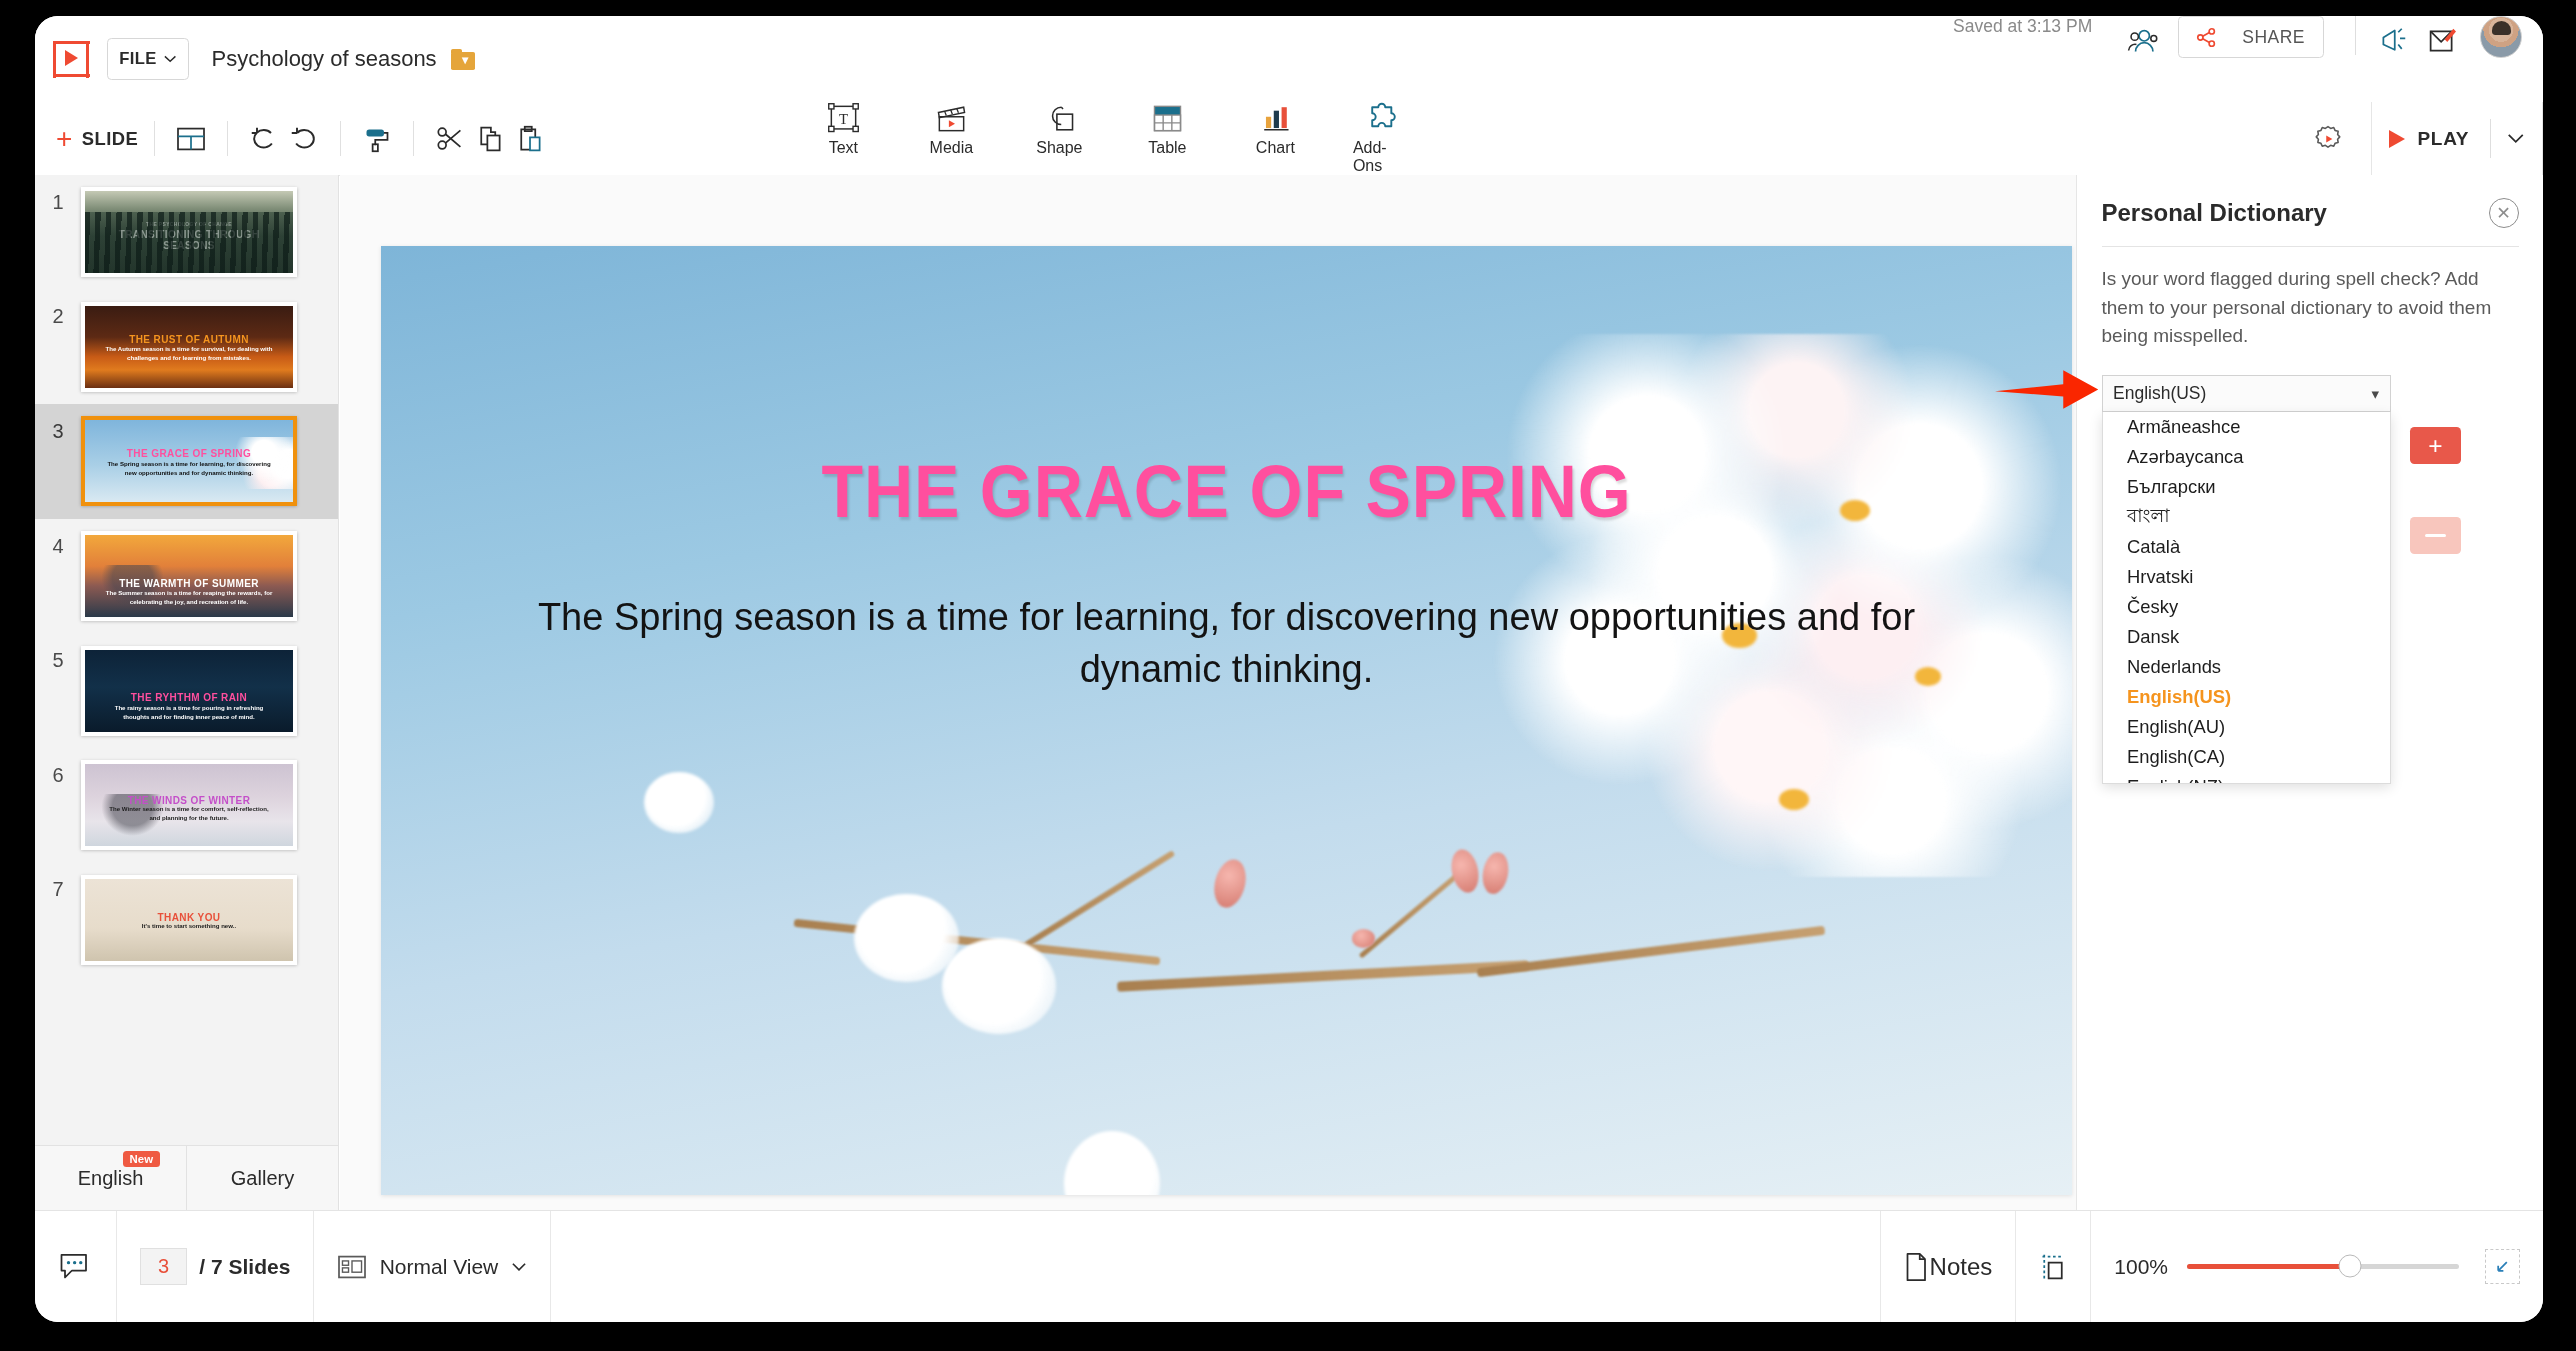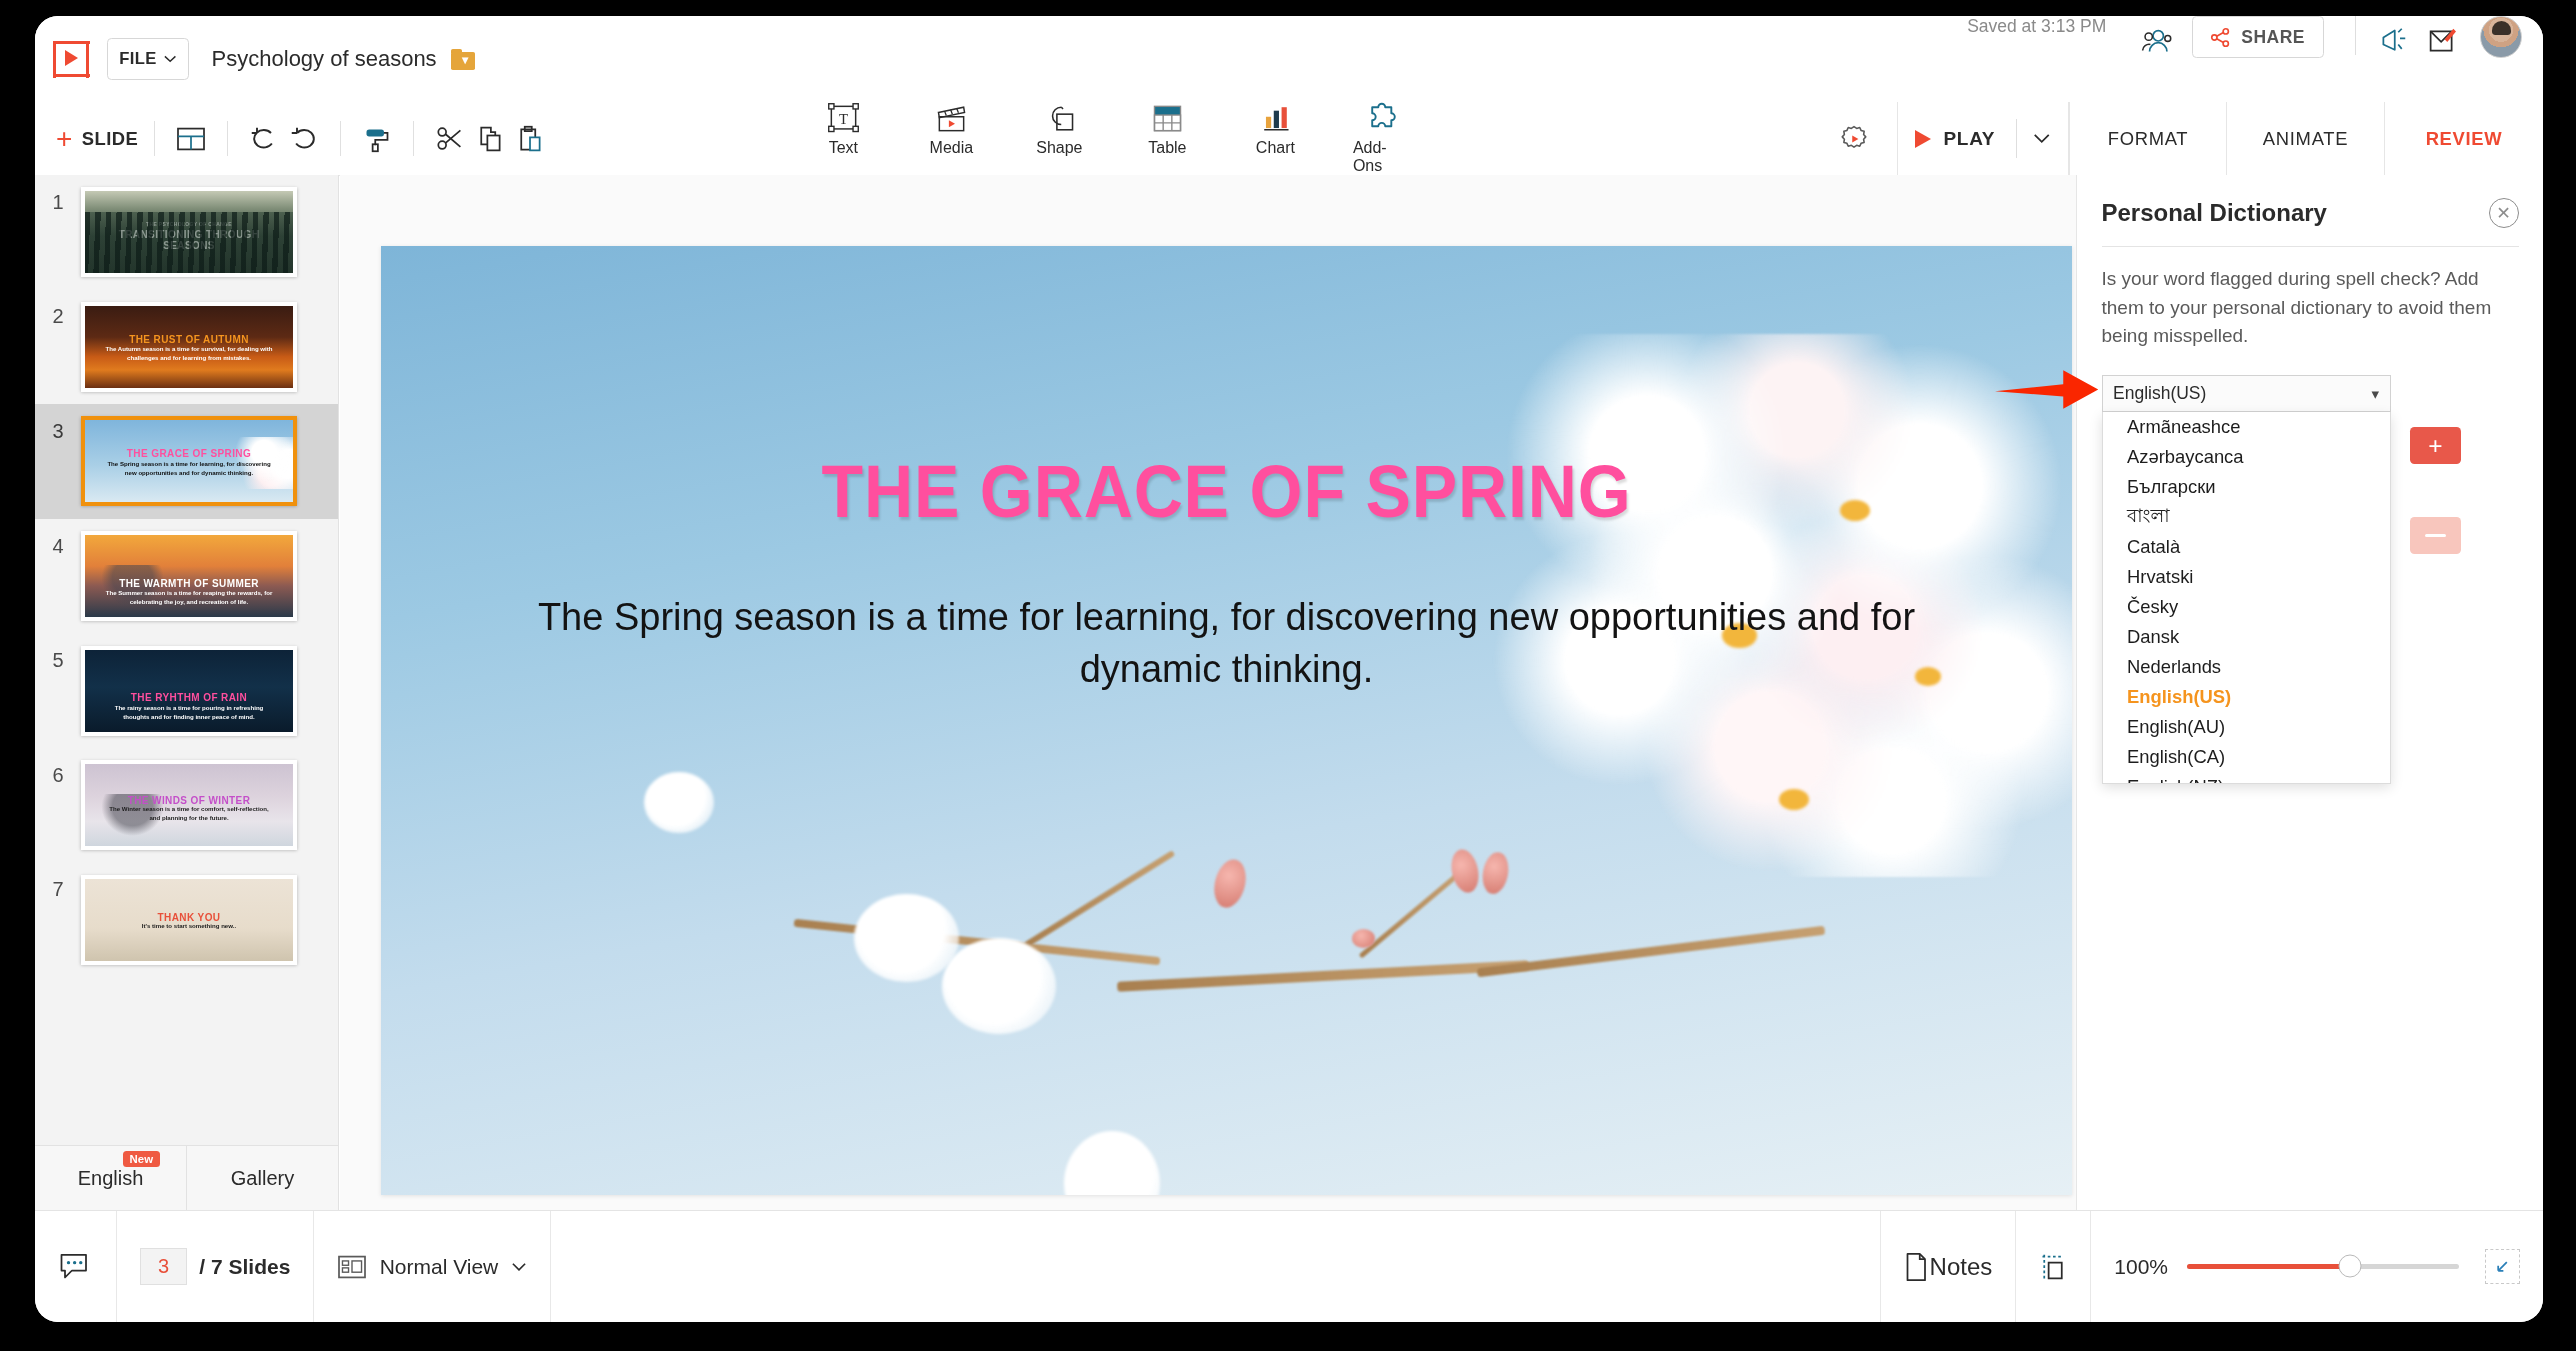--- a/index.html
+++ b/index.html
@@ -66,22 +66,22 @@
     padding-right: 21px; height: 100%;
   }
   .saved-text { font-size: 17.5px; color: #8a8a8a; margin-right: 26px; }
   .icon-btn {
     width: 49px; height: 49px; display:flex; align-items:center; justify-content:center;
     cursor: pointer;
   }
   .share-btn {
     height: 42px; padding: 0 17.5px; margin: 0 19px 0 10.5px;
     border: 0.9px solid #d7d7d7; border-radius: 4.4px;
-    display: flex; align-items: center; gap: 10px;
-    font-size: 17.5px; color: #555; letter-spacing: 0.5px; cursor: pointer; font-weight: bold;
+    display: flex; align-items: center; gap: 25px;
+    font-size: 17.5px; color: #555; letter-spacing: 0.5px; cursor: pointer;
   }
   .vdiv { width:0.9px; height:39px; background:#dedede; margin: 0 12.3px; }
   .avatar {
     width: 42px; height: 42px; border-radius: 50%; margin-left: 14px;
     background: radial-gradient(circle at 50% 32%, #d8b49a 0 36%, #cfa283 36% 52%, #8a9aa8 52% 100%);
     border: 0.9px solid #cfcfcf; overflow:hidden; position: relative;
   }
   .avatar::after {
     content:''; position:absolute; left:11.4px; top:4.4px; width:19px; height:14px;
     background:#3a3029; border-radius: 9.6px 9.6px 3.5px 3.5px;
@@ -532,25 +532,20 @@
           <path d="M15 13 L22 17 L15 21 Z" fill="#ef4a32"></path>
         </svg>
       </div>
       <div class="play-btn">
         <span class="play-tri"></span>
         <span class="play-lbl">PLAY</span>
         <span class="vdiv" style="margin:0 3.5px 0 8.8px"></span>
         <svg width="17.5" height="11.4" viewBox="0 0 20 13">
             <path d="M2 2 L10 10 L18 2" stroke="#2b2b2b" stroke-width="2" fill="none"></path>
           </svg>
-      </div>
-      <div class="tabs">
-        <div class="tab">FORMAT</div>
-        <div class="tab">ANIMATE</div>
-        <div class="tab active">REVIEW</div>
       </div>
     </div>
   </div>
 
   <div class="slidepanel" id="slidepanel">
       <div class="thumb-row">
         <div class="thumb-num">1</div>
         <div class="thumb">
           <div class="thumb-inner sc1">
             <div class="t-kicker" style="top: 38%;">THE PSYCHOLOGY OF CHANGE</div>

